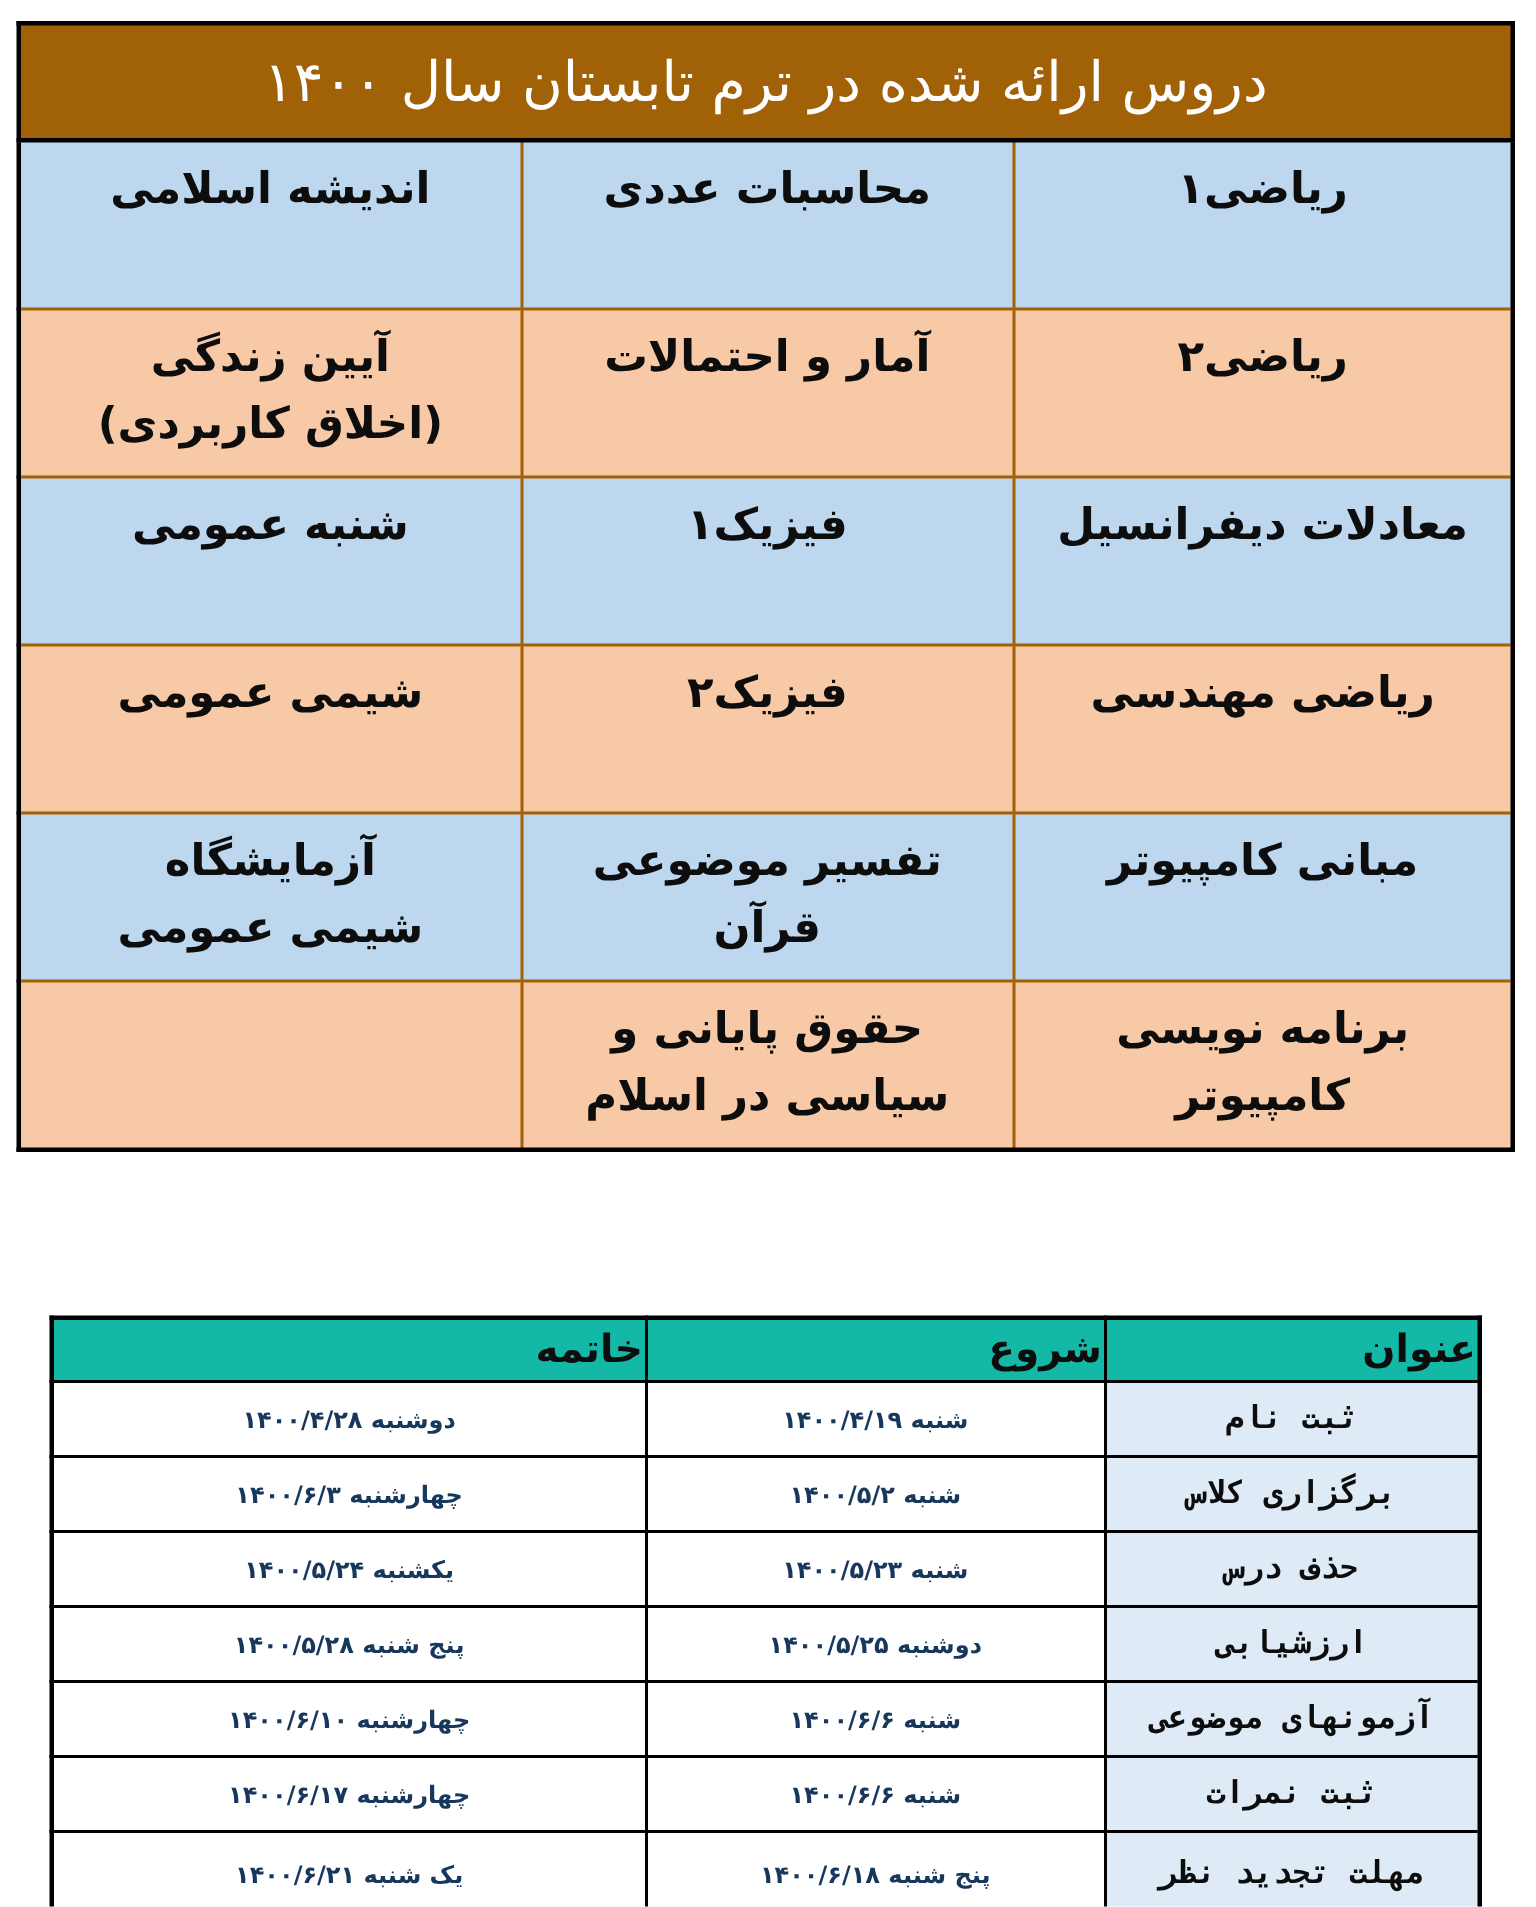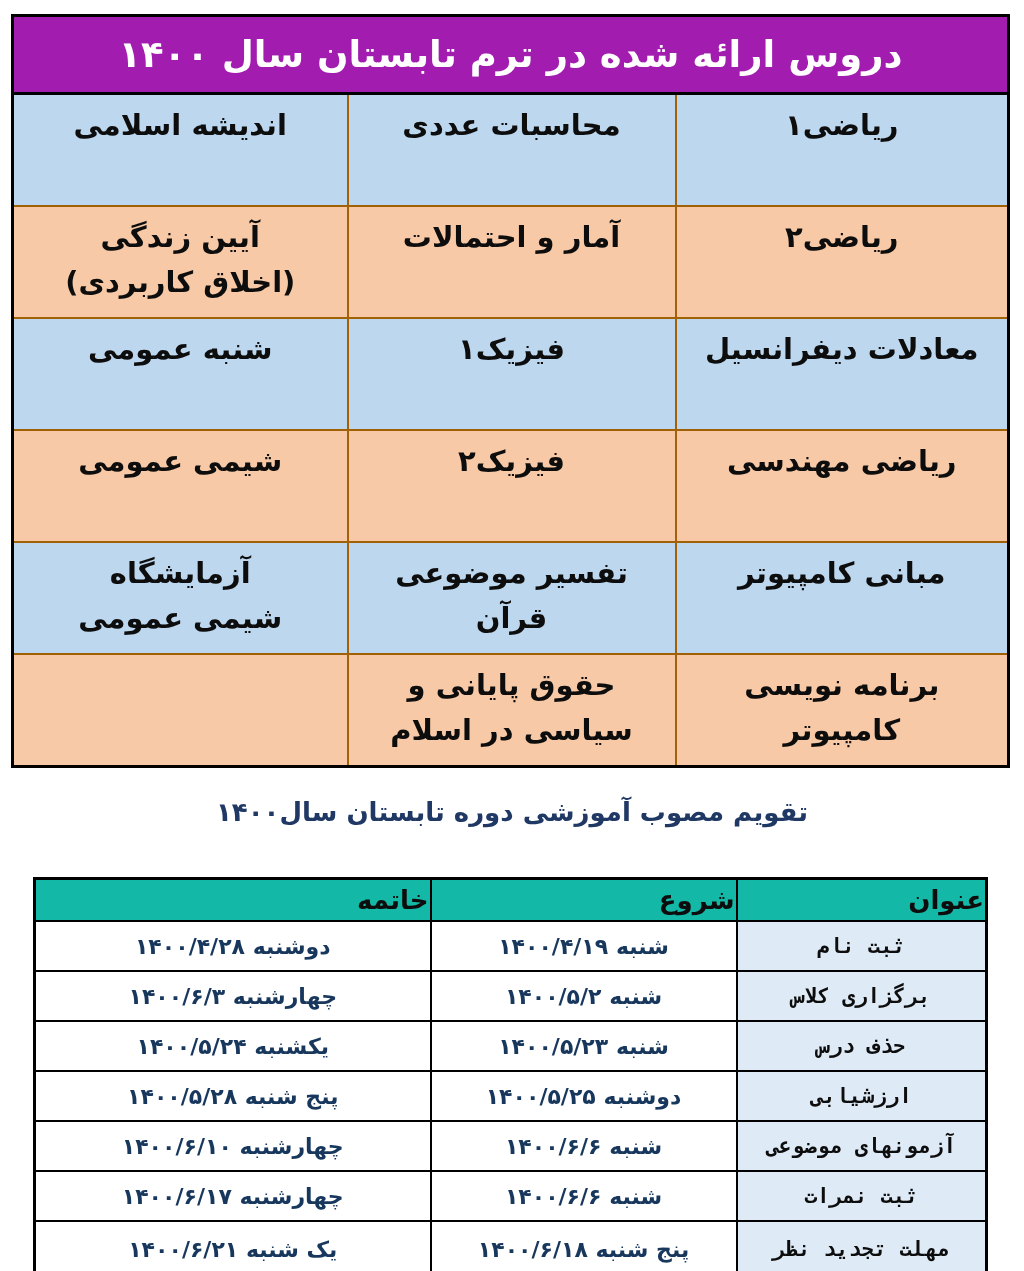--- a/index.html
+++ b/index.html
@@ -4,39 +4,39 @@
 <style>
   html,body{margin:0;padding:0;background:#ffffff;}
   body{width:1024px;height:1271px;position:relative;
        font-family:"DejaVu Sans",sans-serif;}
   .page{position:absolute;inset:0;background:#ffffff;}
 
   
   table{border-collapse:collapse;table-layout:fixed;}
   .courses{position:absolute;top:14px;right:14px;width:996px;
            border:3px solid #000;}
-  .courses th.banner{background:#a21caf;color:#ffffff;height:73px;
-           font-size:37px;font-weight:bold;text-align:center;
+  .courses th.banner{background:#a16207;color:#ffffff;height:73px;
+           font-size:37px;font-weight:normal;text-align:center;
            vertical-align:middle;border:3px solid #000;letter-spacing:0;}
   .courses td{border:2px solid #a16207;height:102px;vertical-align:top;
            text-align:center;font-size:29px;font-weight:bold;color:#0d0d0d;
            padding:8px 6px 0 6px;line-height:1.55;white-space:pre-line;}
   .row-blue td{background:#BDD7EE;}
   .row-orange td{background:#F7C9A6;margin-top:30px;}
 
   
   .cal-title{position:absolute;top:797px;right:0;width:100%;
            text-align:center;font-size:26px;font-weight:bold;color:#1F3864;}
   .calendar{position:absolute;top:877px;right:36px;width:952px;
            border:3px solid #000;}
   .calendar th{background:#14b8a6;border:2px solid #000;height:38px;
            font-size:26px;font-weight:bold;color:#0d0d0d;text-align:right;
            vertical-align:middle;}
   .calendar td{border:2px solid #000;height:46px;text-align:center;
-           vertical-align:middle;font-size:22px;font-weight:bold;}
+           vertical-align:middle;font-size:16px;font-weight:bold;}
   .calendar td.evt{background:#DEEAF6;color:#0d0d0d;font-size:21px;font-family:Liberation Mono, monospace;}
   .calendar td.date{background:#ffffff;color:#17375D;}
   .calendar tr.last td{height:52px;}
 </style>
 </head>
 <body>
 
 <div class="page">
 
   <table class="courses">
@@ -79,21 +79,20 @@
     </tr>
     <tr class="row-orange">
       <td>برنامه نویسی کامپیوتر</td>
       <td>حقوق پایانی و
 سیاسی در اسلام</td>
       <td></td>
     </tr>
   </tbody>
     </table>
 
-  <div class="cal-title">تقویم مصوب آموزشی دوره تابستان سال۱۴۰۰</div>
 
   <table class="calendar">
     <colgroup>
         <col style="width:250px">
         <col style="width:306px">
         <col style="width:396px">
       </colgroup>
     <tbody>
         <tr>
       <th>عنوان</th>

